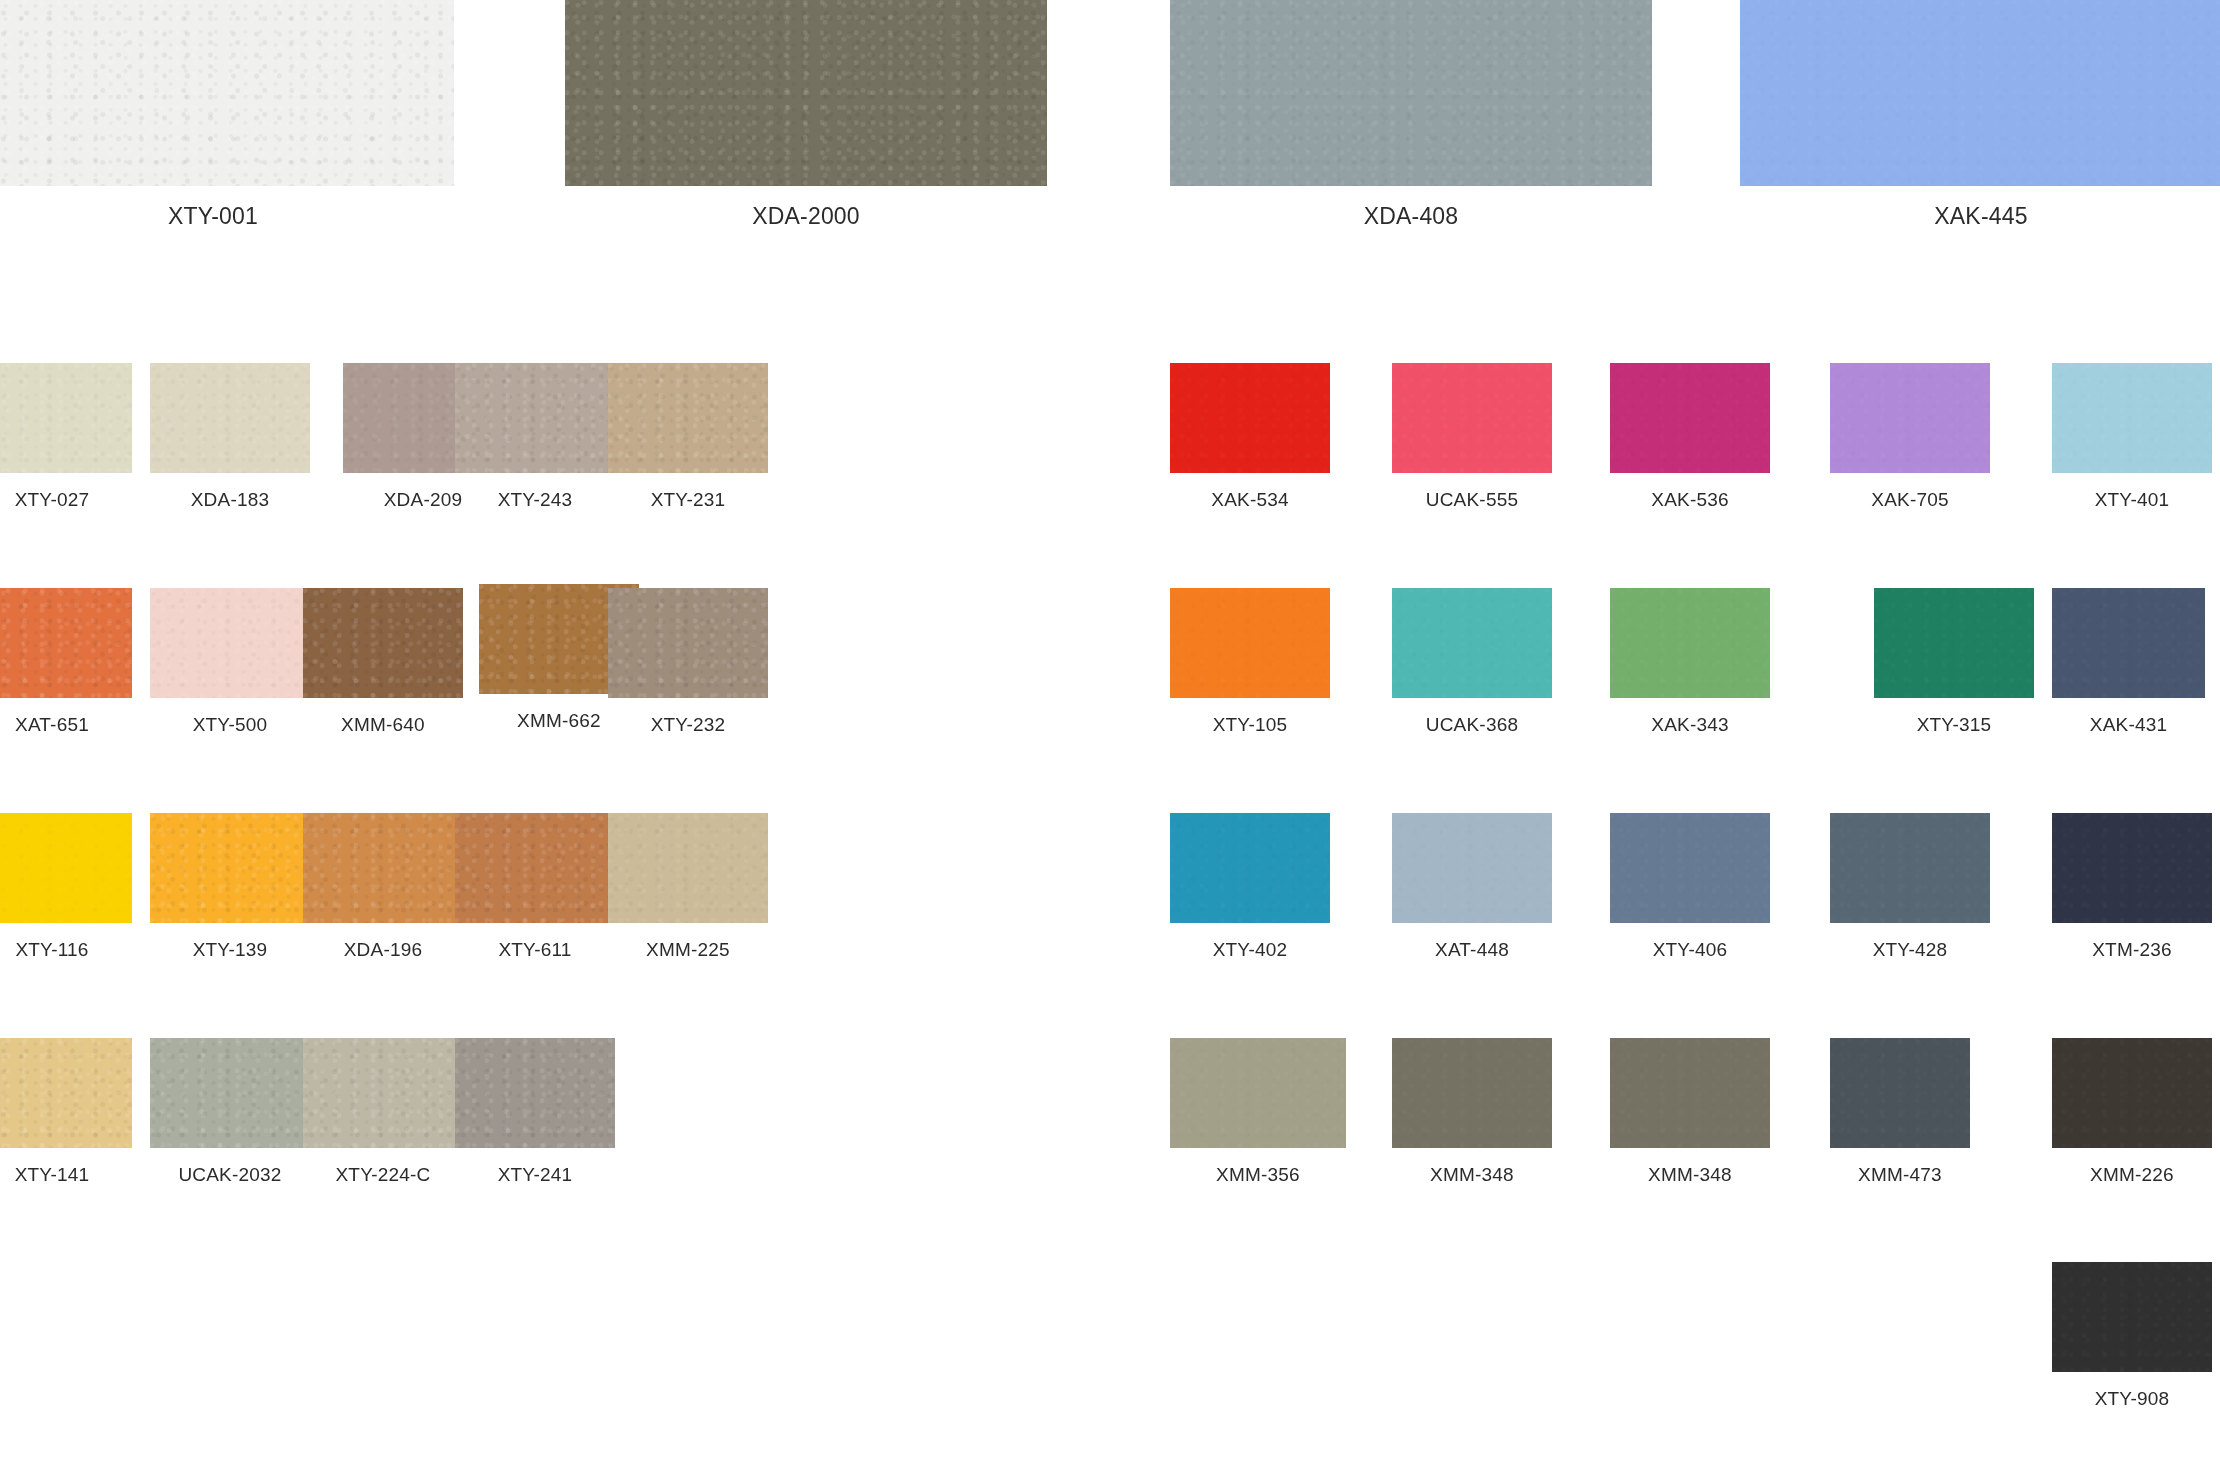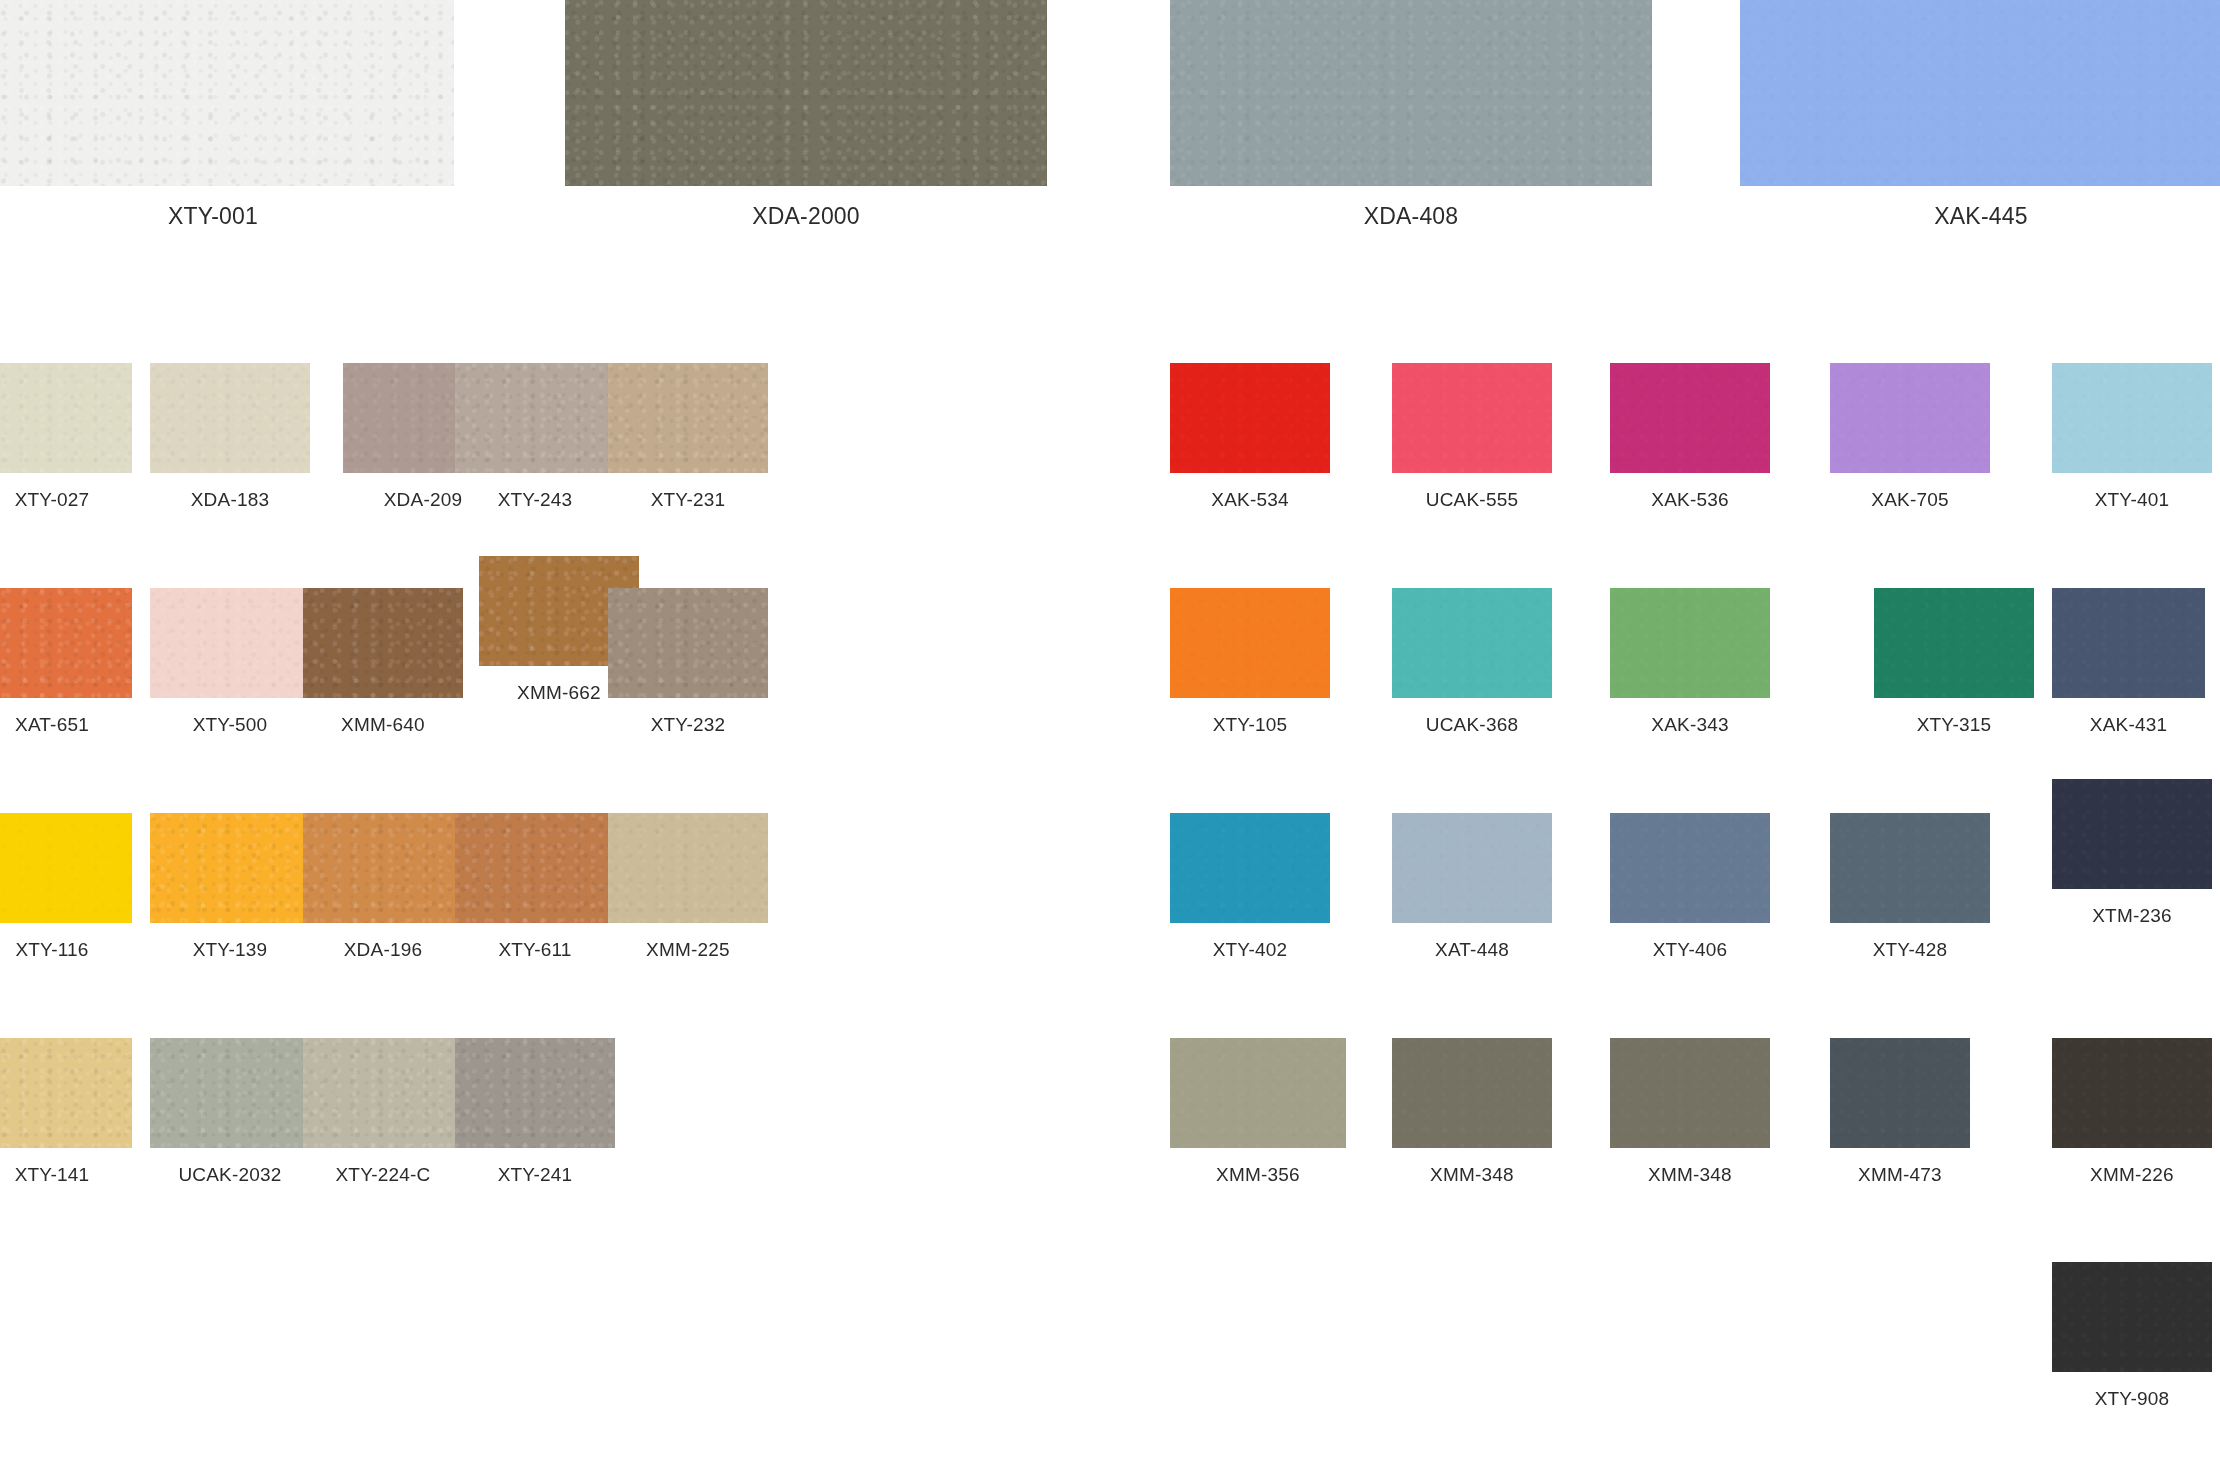--- a/index.html
+++ b/index.html
@@ -123,21 +123,21 @@
       <div class="chip-label">XAT-651</div>
     </div>
     <div class="swatch-cell small" style="left: 150px; top: 588px; width: 160px;">
       <div class="chip grain-soft" style="background: rgb(242, 212, 204);"></div>
       <div class="chip-label">XTY-500</div>
     </div>
     <div class="swatch-cell small" style="left: 303px; top: 588px; width: 160px;">
       <div class="chip grain-strong" style="background: rgb(138, 99, 67);"></div>
       <div class="chip-label">XMM-640</div>
     </div>
-    <div class="swatch-cell small" style="left: 455px; top: 556px; width: 160px; padding-left: 24px;">
+    <div class="swatch-cell small" style="left: 455px; top: 584px; width: 160px; padding-left: 24px;">
       <div class="chip grain-strong" style="background: rgb(169, 117, 63);"></div>
       <div class="chip-label">XMM-662</div>
     </div>
     <div class="swatch-cell small" style="left: 608px; top: 588px; width: 160px;">
       <div class="chip grain-strong" style="background: rgb(159, 141, 124);"></div>
       <div class="chip-label">XTY-232</div>
     </div>
     <div class="swatch-cell small" style="left: 1170px; top: 588px; width: 160px;">
       <div class="chip grain-flat" style="background: rgb(245, 124, 31);"></div>
       <div class="chip-label">XTY-105</div>
@@ -187,21 +187,21 @@
       <div class="chip-label">XAT-448</div>
     </div>
     <div class="swatch-cell small" style="left: 1610px; top: 813px; width: 160px;">
       <div class="chip grain-flat" style="background: rgb(103, 122, 148);"></div>
       <div class="chip-label">XTY-406</div>
     </div>
     <div class="swatch-cell small" style="left: 1830px; top: 813px; width: 160px;">
       <div class="chip grain-flat" style="background: rgb(87, 104, 116);"></div>
       <div class="chip-label">XTY-428</div>
     </div>
-    <div class="swatch-cell small" style="left: 2052px; top: 779px; width: 160px;">
+    <div class="swatch-cell small" style="left: 2052px; top: 813px; width: 160px;">
       <div class="chip grain-flat" style="background: rgb(47, 53, 71);"></div>
       <div class="chip-label">XTM-236</div>
     </div>
     <div class="swatch-cell small" style="left: -28px; top: 1038px; width: 160px;">
       <div class="chip grain-strong" style="background: rgb(228, 200, 137);"></div>
       <div class="chip-label">XTY-141</div>
     </div>
     <div class="swatch-cell small" style="left: 150px; top: 1038px; width: 160px;">
       <div class="chip grain-strong" style="background: rgb(169, 174, 160);"></div>
       <div class="chip-label">UCAK-2032</div>

